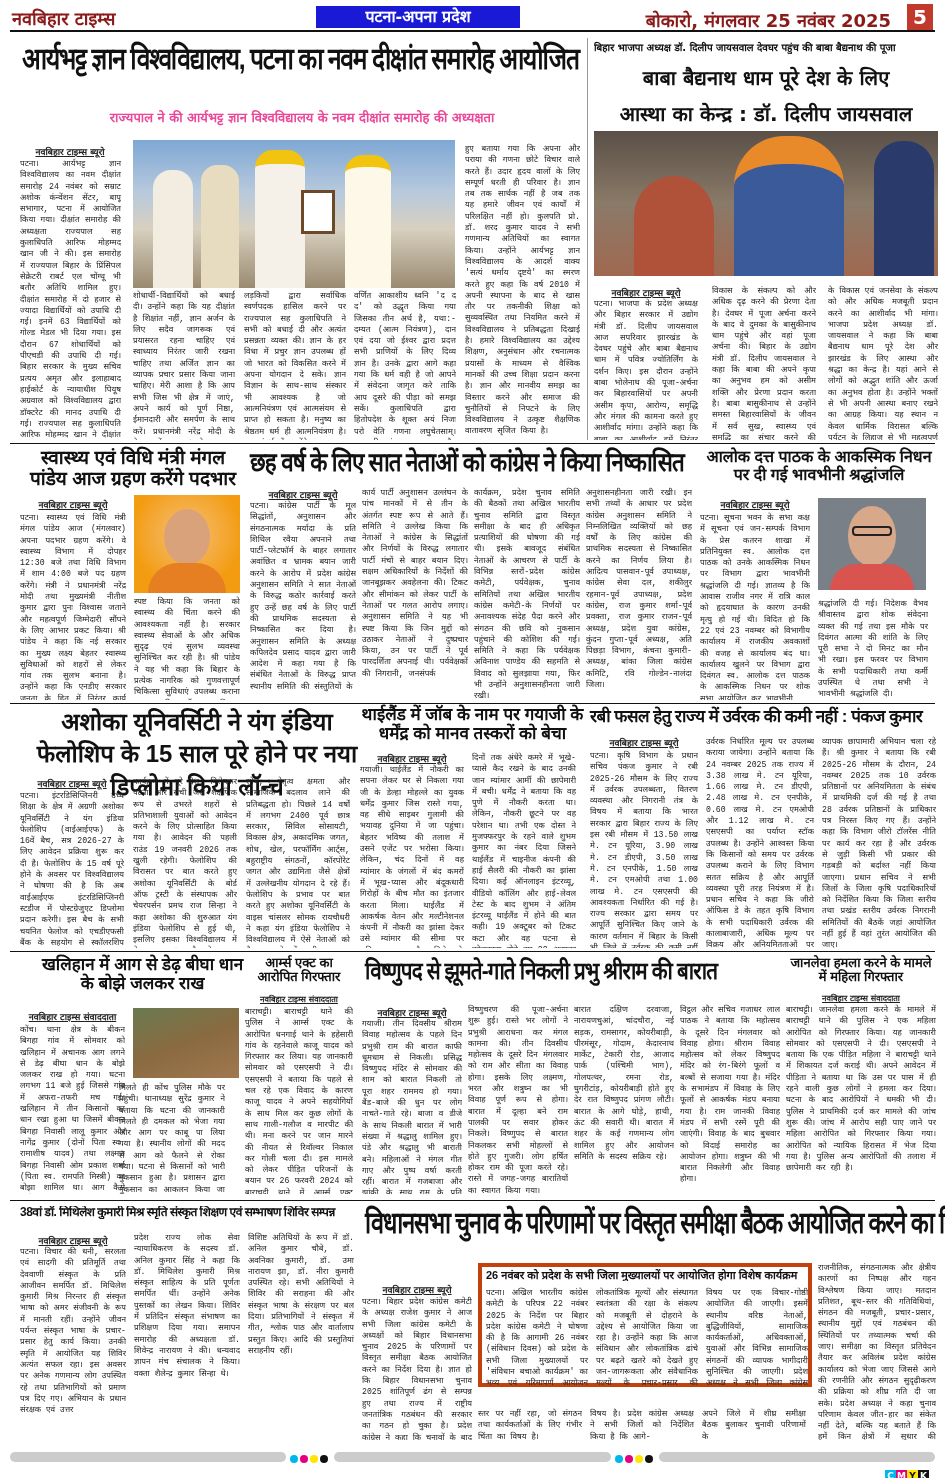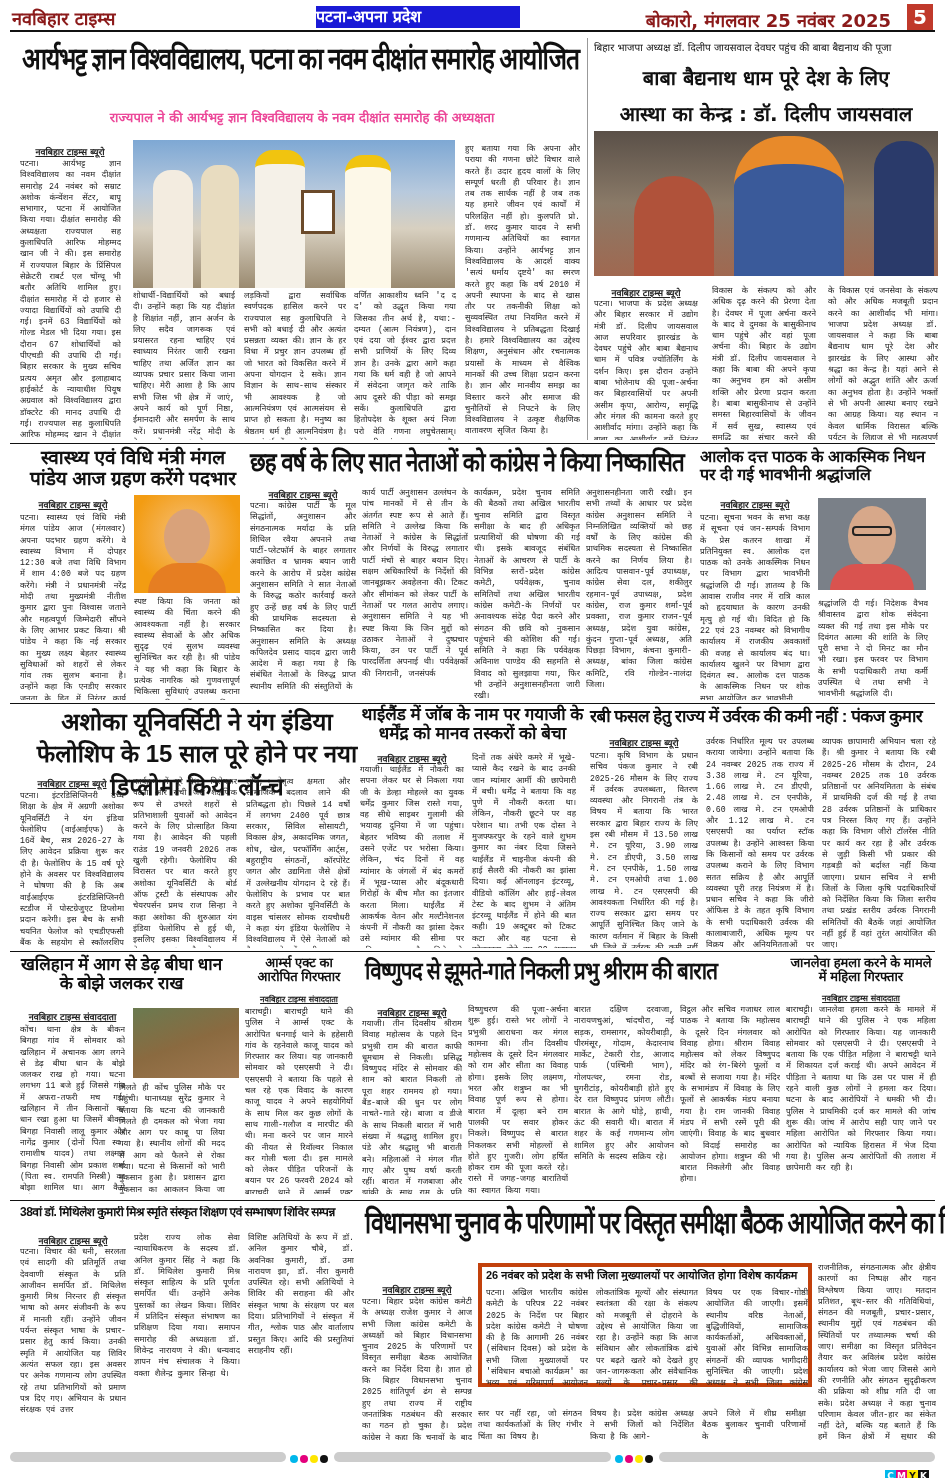--- a/index.html
+++ b/index.html
@@ -1,20 +1,20 @@
 <!DOCTYPE html>
 <html><head>
 <meta charset="utf-8">
 <style>
 *{box-sizing:border-box;margin:0;padding:0}
 body{width:945px;height:1478px;background:#fff;font-family:"DejaVu Sans",sans-serif;color:#111;position:relative;overflow:hidden}
 .abs{position:absolute}
 .masthead{left:10px;top:4px;width:925px;height:28px;border-bottom:2px solid #111}
 .mh-title{position:absolute;left:2px;top:2px;font-size:18px;font-weight:bold;color:#8b1a1a}
-.mh-section{position:absolute;left:306px;top:2px;width:204px;height:22px;background:#1a1ad6;color:#fff;font-size:16px;font-weight:bold;line-height:22px}
+.mh-section{position:absolute;left:306px;top:2px;width:204px;height:22px;background:#1a1ad6;color:#fff;font-size:16px;font-weight:bold;text-align:center;line-height:22px}
 .mh-date{position:absolute;right:44px;top:4px;font-size:18px;font-weight:bold;color:#8b1a1a}
 .mh-page{position:absolute;right:2px;top:0;width:26px;height:26px;background:#c0392b;color:#fff;font-weight:bold;font-size:20px;text-align:center;line-height:26px}
 .hl{font-family:"Liberation Sans Narrow","Liberation Sans",sans-serif;font-weight:bold;color:#111;line-height:1.1;transform-origin:left top}
 .sub-red{color:#ec4899;font-weight:bold}
 .byline{font-size:9px;font-weight:bold;text-decoration:underline;text-align:center;color:#222}
 .body{font-size:8.2px;line-height:11.3px;text-align:justify;color:#222;font-family:Liberation Mono, monospace;overflow:hidden}
 .photo{background:#888;overflow:hidden}
 .rule{background:#111}
 .vrule{background:#999;width:1px}
 .box-red{border:4px solid #c2410c}
@@ -42,21 +42,21 @@
   <div style="position:absolute;left:122px;top:10px;width:50px;height:138px;background:#f5f1e8;border-radius:18px 18px 0 0;border-top:14px solid #f1c40f"></div>
   <div style="position:absolute;left:168px;top:50px;width:34px;height:44px;background:#fff;border:3px solid #6b4a2a"></div>
   <div style="position:absolute;left:212px;top:15px;width:46px;height:133px;background:#fdf8e8;border-radius:18px 18px 0 0;border-top:12px solid #f1c40f"></div>
 </div>
 <div class="abs body" style="left:133px;top:290px;width:102px;height:150px">शोधार्थी-विद्यार्थियों को बधाई दी। उन्होंने कहा कि यह दीक्षांत है शिक्षांत नहीं, ज्ञान अर्जन के लिए सदैव जागरूक एवं प्रयासरत रहना चाहिए एवं स्वाध्याय निरंतर जारी रखना चाहिए तथा अर्जित ज्ञान का व्यापक प्रचार प्रसार किया जाना चाहिए। मेरी आशा है कि आप सभी जिस भी क्षेत्र में जाएं, अपने कार्य को पूर्ण निष्ठा, ईमानदारी और समर्पण के साथ करें। प्रधानमंत्री नरेंद्र मोदी के नेतृत्व में राष्ट्र अपने उज्ज्वल भविष्य की ओर बढ़ रहा है।</div>
 <div class="abs body" style="left:244px;top:290px;width:102px;height:150px">लड़कियों द्वारा सर्वाधिक स्वर्णपदक हासिल करने पर राज्यपाल सह कुलाधिपति ने सभी को बधाई दी और अत्यंत प्रसन्नता व्यक्त की। ज्ञान के हर विधा में प्रचुर ज्ञान उपलब्ध हों जो भारत को विकसित करने में अपना योगदान दे सके। ज्ञान विज्ञान के साथ-साथ संस्कार भी आवश्यक है जो आत्मनियंत्रण एवं आत्मसंयम से प्राप्त हो सकता है। मनुष्य का श्रेष्ठतम धर्म ही आत्मनियंत्रण है। इस संदर्भ में उन्होंने बृहदारण्यक उपनिषद् में</div>
 <div class="abs body" style="left:354px;top:290px;width:102px;height:150px">वर्णित आकाशीय ध्वनि 'द द द' को उद्धृत किया गया जिसका तीन अर्थ है, यथा:- दम्यत (आत्म नियंत्रण), दान एवं दया जो ईश्वर द्वारा प्रदत्त सभी प्राणियों के लिए दिव्य ज्ञान है। उनके द्वारा आगे कहा गया कि धर्म वही है जो आपने में संवेदना जागृत करे ताकि आप दूसरे की पीड़ा को समझ सकें। कुलाधिपति द्वारा हितोपदेश के शूक्त अयं निजः परो वेति गणना लघुचेतसाम्। उदारचरितानां तु वसुधैव कुटुम्बकम को उद्धृत करते</div>
 <div class="abs body" style="left:465px;top:143px;width:115px;height:297px">हुए बताया गया कि अपना और पराया की गणना छोटे विचार वाले करते हैं। उदार हृदय वालों के लिए सम्पूर्ण धरती ही परिवार है। ज्ञान तब तक सार्थक नहीं है जब तक यह हमारे जीवन एवं कार्यों में परिलक्षित नहीं हो। कुलपति प्रो. डॉ. शरद कुमार यादव ने सभी गणमान्य अतिथियों का स्वागत किया। उन्होंने आर्यभट्ट ज्ञान विश्वविद्यालय के आदर्श वाक्य 'सत्यं धर्माय दृष्टये' का स्मरण करते हुए कहा कि वर्ष 2010 में अपनी स्थापना के बाद से खास तौर पर तकनीकी शिक्षा को सुव्यवस्थित तथा नियमित करने में विश्वविद्यालय ने प्रतिबद्धता दिखाई है। हमारे विश्वविद्यालय का उद्देश्य शिक्षण, अनुसंधान और रचनात्मक प्रयासों के माध्यम से वैश्विक मानकों की उच्च शिक्षा प्रदान करना है। ज्ञान और मानवीय समझ का विस्तार करने और समाज की चुनौतियों से निपटने के लिए विश्वविद्यालय ने उत्कृष्ट शैक्षणिक वातावरण सृजित किया है।</div>
 
 <div class="abs vrule" style="left:587px;top:38px;height:402px"></div>
-<div class="abs" style="left:594px;top:40px;width:344px;font-size:10px;font-weight:normal;white-space:nowrap;overflow:hidden">बिहार भाजपा अध्यक्ष डॉ. दिलीप जायसवाल देवघर पहुंच की बाबा बैद्यनाथ की पूजा</div>
+<div class="abs" style="left:594px;top:40px;width:344px;font-size:10px;font-weight:bold;white-space:nowrap;overflow:hidden">बिहार भाजपा अध्यक्ष डॉ. दिलीप जायसवाल देवघर पहुंच की बाबा बैद्यनाथ की पूजा</div>
 <div class="abs" style="left:594px;top:64px;width:344px;font-size:20px;font-weight:bold;text-align:center;white-space:nowrap">बाबा बैद्यनाथ धाम पूरे देश के लिए</div>
 <div class="abs" style="left:594px;top:100px;width:344px;font-size:20px;font-weight:bold;text-align:center;white-space:nowrap">आस्था का केन्द्र : डॉ. दिलीप जायसवाल</div>
 <div class="abs photo" style="left:594px;top:131px;width:344px;height:145px;background:linear-gradient(180deg,#5a5048 0%,#8a7a68 50%,#a06850 100%)">
   <div style="position:absolute;left:40px;top:45px;width:80px;height:100px;background:#b0523a;border-radius:40px 40px 0 0"></div>
   <div style="position:absolute;left:140px;top:5px;width:110px;height:140px;background:#3a5a9a;border-radius:50px 50px 0 0;border-top:28px solid #e88a2a"></div>
   <div style="position:absolute;left:280px;top:10px;width:60px;height:135px;background:#2a3a6a;border-radius:28px 28px 0 0"></div>
 </div>
 <div class="abs byline" style="left:594px;top:286px;width:104px">नवबिहार टाइम्स ब्यूरो</div>
 <div class="abs body" style="left:594px;top:298px;width:104px;height:142px">पटना। भाजपा के प्रदेश अध्यक्ष और बिहार सरकार में उद्योग मंत्री डॉ. दिलीप जायसवाल आज सपरिवार झारखंड के देवघर पहुंचे और बाबा बैद्यनाथ धाम में पवित्र ज्योतिर्लिंग के दर्शन किए। इस दौरान उन्होंने बाबा भोलेनाथ की पूजा-अर्चना कर बिहारवासियों पर अपनी असीम कृपा, आरोग्य, समृद्धि और मंगल की कामना करते हुए आशीर्वाद मांगा। उन्होंने कहा कि बाबा का आशीर्वाद हमें निरंतर जन-सेवा और राज्य के</div>
 <div class="abs body" style="left:712px;top:285px;width:104px;height:155px">विकास के संकल्प को और अधिक दृढ़ करने की प्रेरणा देता है। देवघर में पूजा अर्चना करने के बाद वे दुमका के बासुकीनाथ धाम पहुंचे और वहां पूजा अर्चना की। बिहार के उद्योग मंत्री डॉ. दिलीप जायसवाल ने कहा कि बाबा की अपने कृपा का अनुभव हम को असीम शक्ति और प्रेरणा प्रदान करता है। बाबा बासुकीनाथ से उन्होंने समस्त बिहारवासियों के जीवन में सर्व सुख, स्वास्थ्य एवं समृद्धि का संचार करने की प्रार्थना की। उन्होंने बिहार</div>
@@ -73,21 +73,21 @@
 </div>
 <div class="abs body" style="left:134px;top:596px;width:106px;height:104px">स्पष्ट किया कि जनता को स्वास्थ्य की चिंता करने की आवश्यकता नहीं है। सरकार स्वास्थ्य सेवाओं के और अधिक सुदृढ़ एवं सुलभ व्यवस्था सुनिश्चित कर रही है। श्री पांडेय ने यह भी कहा कि बिहार के प्रत्येक नागरिक को गुणवत्तापूर्ण चिकित्सा सुविधाएं उपलब्ध कराना सरकार की सर्वोच्च प्राथमिकता है।</div>
 
 <div class="abs hl" style="left:250px;top:448px;width:440px;font-size:26px;white-space:nowrap;letter-spacing:-1px;transform:scaleX(0.86)">छह वर्ष के लिए सात नेताओं को कांग्रेस ने किया निष्कासित</div>
 <div class="abs byline" style="left:250px;top:488px;width:106px">नवबिहार टाइम्स ब्यूरो</div>
 <div class="abs body" style="left:250px;top:500px;width:106px;height:200px">पटना। कांग्रेस पार्टी के मूल सिद्धांतों, अनुशासन और संगठनात्मक मर्यादा के प्रति शिथिल रवैया अपनाने तथा पार्टी-प्लेटफॉर्म के बाहर लगातार अवांछित व भ्रामक बयान जारी करने के आरोप में प्रदेश कांग्रेस अनुशासन समिति ने सात नेताओं के विरुद्ध कठोर कार्रवाई करते हुए उन्हें छह वर्ष के लिए पार्टी की प्राथमिक सदस्यता से निष्कासित कर दिया है। अनुशासन समिति के अध्यक्ष कपिलदेव प्रसाद यादव द्वारा जारी आदेश में कहा गया है कि संबंधित नेताओं के विरुद्ध प्राप्त स्थानीय समिति की संस्तुतियों के</div>
 <div class="abs body" style="left:362px;top:487px;width:106px;height:213px">कार्य पार्टी अनुशासन उल्लंघन के पांच मानकों में से तीन के अंतर्गत स्पष्ट रूप से आते हैं। समिति ने उल्लेख किया कि नेताओं ने कांग्रेस के सिद्धांतों और निर्णयों के विरुद्ध लगातार पार्टी मंचों से बाहर बयान दिए। सक्षम अधिकारियों के निर्देशों की जानबूझकर अवहेलना की। टिकट और सीमांकन को लेकर पार्टी के नेताओं पर गलत आरोप लगाए। अनुशासन समिति ने यह भी स्पष्ट किया कि जिन मुद्दों को उठाकर नेताओं ने दुष्प्रचार किया, उन पर पार्टी ने पूर्व पारदर्शिता अपनाई थी। पर्यवेक्षकों की निगरानी, जनसंपर्क</div>
 <div class="abs body" style="left:474px;top:487px;width:106px;height:213px">कार्यक्रम, प्रदेश चुनाव समिति की बैठकों तथा अखिल भारतीय चुनाव समिति द्वारा विस्तृत समीक्षा के बाद ही अधिकृत प्रत्याशियों की घोषणा की गई थी। इसके बावजूद संबंधित नेताओं के आचरण से पार्टी के विभिन्न स्तरों-प्रदेश कांग्रेस कमेटी, पर्यवेक्षक, चुनाव समितियों तथा अखिल भारतीय कांग्रेस कमेटी-के निर्णयों पर अनावश्यक संदेह पैदा करने और संगठन की छवि को नुकसान पहुंचाने की कोशिश की गई। समिति ने कहा कि पर्यवेक्षक अविनाश पाण्डेय की सहमति से विवाद को सुलझाया गया, फिर भी उन्होंने अनुशासनहीनता जारी रखी।</div>
 <div class="abs body" style="left:586px;top:487px;width:106px;height:213px">अनुशासनहीनता जारी रखी। इन सभी तथ्यों के आधार पर प्रदेश कांग्रेस अनुशासन समिति ने निम्नलिखित व्यक्तियों को छह वर्षों के लिए कांग्रेस की प्राथमिक सदस्यता से निष्कासित करने का निर्णय लिया है। आदित्य पासवान-पूर्व उपाध्यक्ष, कांग्रेस सेवा दल, शकीलुर रहमान-पूर्व उपाध्यक्ष, प्रदेश कांग्रेस, राज कुमार शर्मा-पूर्व प्रवक्ता, राज कुमार राजन-पूर्व अध्यक्ष, प्रदेश युवा कांग्रेस, कुंदन गुप्ता-पूर्व अध्यक्ष, अति पिछड़ा विभाग, कंचना कुमारी-अध्यक्ष, बांका जिला कांग्रेस कमिटि, रवि गोल्डेन-नालंदा जिला।</div>
 
-<div class="abs hl" style="left:700px;top:448px;width:238px;font-size:16px;">आलोक दत्त पाठक के आकस्मिक निधन पर दी गई भावभीनी श्रद्धांजलि</div>
+<div class="abs hl" style="left:700px;top:448px;width:238px;font-size:16px;text-align:center">आलोक दत्त पाठक के आकस्मिक निधन पर दी गई भावभीनी श्रद्धांजलि</div>
 <div class="abs byline" style="left:700px;top:498px;width:110px">नवबिहार टाइम्स ब्यूरो</div>
 <div class="abs body" style="left:700px;top:512px;width:110px;height:188px">पटना। सूचना भवन के सभा कक्ष में सूचना एवं जन-सम्पर्क विभाग के प्रेस कतरन शाखा में प्रतिनियुक्त स्व. आलोक दत्त पाठक को उनके आकस्मिक निधन पर विभाग द्वारा भावभीनी श्रद्धांजलि दी गई। ज्ञातव्य है कि आवास राजीव नगर में रात्रि काल को हृदयाघात के कारण उनकी मृत्यु हो गई थी। विदित हो कि 22 एवं 23 नवम्बर को विभागीय कार्यालय में राजकीय अवकाशों की वजह से कार्यालय बंद था। कार्यालय खुलने पर विभाग द्वारा दिवंगत स्व. आलोक दत्त पाठक के आकस्मिक निधन पर शोक सभा आयोजित कर भावभीनी</div>
 <div class="abs photo" style="left:818px;top:498px;width:108px;height:92px;background:#7a8088">
   <div style="position:absolute;left:30px;top:8px;width:48px;height:60px;background:#d7a88a;border-radius:50%"></div>
   <div style="position:absolute;left:34px;top:28px;width:40px;height:10px;border:2px solid #222;border-radius:4px"></div>
   <div style="position:absolute;left:12px;top:66px;width:84px;height:26px;background:#d9534f;border-radius:30px 30px 0 0"></div>
 </div>
 <div class="abs body" style="left:818px;top:598px;width:110px;height:102px">श्रद्धांजलि दी गई। निदेशक वैभव श्रीवास्तव द्वारा शोक संवेदना व्यक्त की गई तथा इस मौके पर दिवंगत आत्मा की शांति के लिए पूरी सभा ने दो मिनट का मौन भी रखा। इस फरवर पर विभाग के सभी पदाधिकारी तथा कर्मी उपस्थित थे तथा सभी ने भावभीनी श्रद्धांजलि दी।</div>
 
 <div class="abs rule" style="left:10px;top:703px;width:925px;height:1px"></div>
@@ -104,21 +104,21 @@
 <div class="abs body" style="left:472px;top:752px;width:104px;height:196px">दिनों तक अंधेरे कमरे में भूखे-प्यासे कैद रखने के बाद उनकी जान म्यांमार आर्मी की छापेमारी में बची। धर्मेंद्र ने बताया कि वह पुणे में नौकरी करता था। लेकिन, नौकरी छूटने पर वह परेशान था। तभी एक दोस्त ने मुजफ्फरपुर के रहने वाले शुभम कुमार का नंबर दिया जिसने थाईलैंड में चाइनीज कंपनी की हाई सैलरी की नौकरी का झांसा दिया। कई ऑनलाइन इंटरव्यू, वीडियो कॉलिंग और हाई-लेवल टेस्ट के बाद शुभम ने अंतिम इंटरव्यू थाईलैंड में होने की बात कही। 19 अक्टूबर को टिकट कटा और वह पटना से कोलकाता होते हुए 20 अक्टूबर को वह बैंकॉक पहुंच गया।</div>
 
 <div class="abs hl" style="left:590px;top:708px;width:348px;font-size:17px;white-space:nowrap;letter-spacing:-0.5px">रबी फसल हेतु राज्य में उर्वरक की कमी नहीं : पंकज कुमार</div>
 <div class="abs byline" style="left:590px;top:736px;width:108px">नवबिहार टाइम्स ब्यूरो</div>
 <div class="abs body" style="left:590px;top:750px;width:108px;height:198px">पटना। कृषि विभाग के प्रधान सचिव पंकज कुमार ने रबी 2025-26 मौसम के लिए राज्य में उर्वरक उपलब्धता, वितरण व्यवस्था और निगरानी तंत्र के विषय में बताया कि भारत सरकार द्वारा बिहार राज्य के लिए इस रबी मौसम में 13.50 लाख मे. टन यूरिया, 3.90 लाख मे. टन डीएपी, 3.50 लाख मे. टन एनपीके, 1.50 लाख मे. टन एमओपी तथा 1.00 लाख मे. टन एसएसपी की आवश्यकता निर्धारित की गई है। राज्य सरकार द्वारा समय पर आपूर्ति सुनिश्चित किए जाने के कारण वर्तमान में बिहार के किसी भी जिले में उर्वरक की कमी नहीं है। ऐसे सभी जरूरतमंद किसानों को ससमय</div>
 <div class="abs body" style="left:706px;top:736px;width:108px;height:212px">उर्वरक निर्धारित मूल्य पर उपलब्ध कराया जायेगा। उन्होंने बताया कि 24 नवम्बर 2025 तक राज्य में 3.38 लाख मे. टन यूरिया, 1.66 लाख मे. टन डीएपी, 2.48 लाख मे. टन एनपीके, 0.60 लाख मे. टन एमओपी और 1.12 लाख मे. टन एसएसपी का पर्याप्त स्टॉक उपलब्ध है। उन्होंने आश्वस्त किया कि किसानों को समय पर उर्वरक उपलब्ध कराने के लिए विभाग सतत सक्रिय है और आपूर्ति व्यवस्था पूरी तरह नियंत्रण में है। प्रधान सचिव ने कहा कि जीरो ऑफिस डे के तहत कृषि विभाग के सभी पदाधिकारी उर्वरक की कालाबाजारी, अधिक मूल्य पर विक्रय और अनियमितताओं पर रोक लगाने के लिए राज्यभर में</div>
 <div class="abs body" style="left:822px;top:736px;width:114px;height:212px">व्यापक छापामारी अभियान चला रहे हैं। श्री कुमार ने बताया कि रबी 2025-26 मौसम के दौरान, 24 नवम्बर 2025 तक 10 उर्वरक प्रतिष्ठानों पर अनियमितता के संबंध में प्राथमिकी दर्ज की गई है तथा 28 उर्वरक प्रतिष्ठानों के प्राधिकार पत्र निरस्त किए गए हैं। उन्होंने कहा कि विभाग जीरो टॉलरेंस नीति पर कार्य कर रहा है और उर्वरक से जुड़ी किसी भी प्रकार की गड़बड़ी को बर्दाश्त नहीं किया जाएगा। प्रधान सचिव ने सभी जिलों के जिला कृषि पदाधिकारियों को निर्देशित किया कि जिला स्तरीय तथा प्रखंड स्तरीय उर्वरक निगरानी समितियों की बैठकें जहां आयोजित नहीं हुई हैं वहां तुरंत आयोजित की जाए।</div>
 
 <div class="abs rule" style="left:10px;top:951px;width:925px;height:1px"></div>
 
-<div class="abs hl" style="left:14px;top:956px;width:215px;font-size:17px;text-align:center">खलिहान में आग से डेढ़ बीघा धान के बोझे जलकर राख</div>
+<div class="abs hl" style="left:35px;top:956px;width:215px;font-size:17px;text-align:center">खलिहान में आग से डेढ़ बीघा धान के बोझे जलकर राख</div>
 <div class="abs byline" style="left:20px;top:1010px;width:105px">नवबिहार टाइम्स संवाददाता</div>
 <div class="abs body" style="left:20px;top:1024px;width:105px;height:170px">कोंच। थाना क्षेत्र के बीकन बिगहा गांव में सोमवार को खलिहान में अचानक आग लगने से डेढ़ बीघा धान के बोझे जलकर राख हो गया। घटना लगभग 11 बजे हुई जिससे गांव में अफरा-तफरी मच गई। खलिहान में तीन किसानों का धान रखा हुआ था जिसमें बीकन बिगहा निवासी लालू कुमार और नागेंद्र कुमार (दोनों पिता स्व. रामाशीष यादव) तथा लक्ष्मण बिगहा निवासी ओम प्रकाश शर्मा (पिता स्व. रामपति मिस्त्री) का बोझा शामिल था। आग कैसे लगी, इसका कारण स्पष्ट नहीं हो सका है। सूचना</div>
 <div class="abs photo" style="left:133px;top:1008px;width:106px;height:70px;background:linear-gradient(160deg,#6a7a50 0%,#8a6a40 50%,#a07850 100%)"></div>
 <div class="abs body" style="left:119px;top:1082px;width:106px;height:112px">मिलते ही कोंच पुलिस मौके पर पहुंची। थानाध्यक्ष सुरेंद्र कुमार ने बताया कि घटना की जानकारी मिलते ही दमकल को भेजा गया और आग पर काबू पा लिया गया है। स्थानीय लोगों की मदद से आग को फैलने से रोका गया। घटना से किसानों को भारी नुकसान हुआ है। प्रशासन द्वारा नुकसान का आकलन किया जा रहा है।</div>
 
 <div class="abs hl" style="left:245px;top:956px;width:108px;font-size:13px;text-align:center">आर्म्स एक्ट का आरोपित गिरफ्तार</div>
 <div class="abs byline" style="left:245px;top:993px;width:108px;font-size:8px">नवबिहार टाइम्स संवाददाता</div>
 <div class="abs body" style="left:245px;top:1006px;width:108px;height:188px">बाराचट्टी। बाराचट्टी थाने की पुलिस ने आर्म्स एक्ट के आरोपित धनगाई थाने के हहेसारी गांव के रहनेवाले काजू यादव को गिरफ्तार कर लिया। यह जानकारी सोमवार को एसएसपी ने दी। एसएसपी ने बताया कि पहले से चल रहे एक विवाद के कारण काजू यादव ने अपने सहयोगियों के साथ मिल कर कुछ लोगों के साथ गाली-गलौज व मारपीट की थी। मना करने पर जान मारने की नीयत से रिवॉल्वर निकाल कर गोली चला दी। इस मामले को लेकर पीड़ित परिजनों के बयान पर 26 फरवरी 2024 को बाराचट्टी थाने में आर्म्स एक्ट सहित अन्य धाराओं के तहत प्राथमिकी दर्ज की गयी थी।</div>
 
 <div class="abs hl" style="left:365px;top:958px;width:395px;font-size:24px;white-space:nowrap;letter-spacing:-1px;transform:scaleX(0.86)">विष्णुपद से झूमते-गाते निकली प्रभु श्रीराम की बारात</div>

